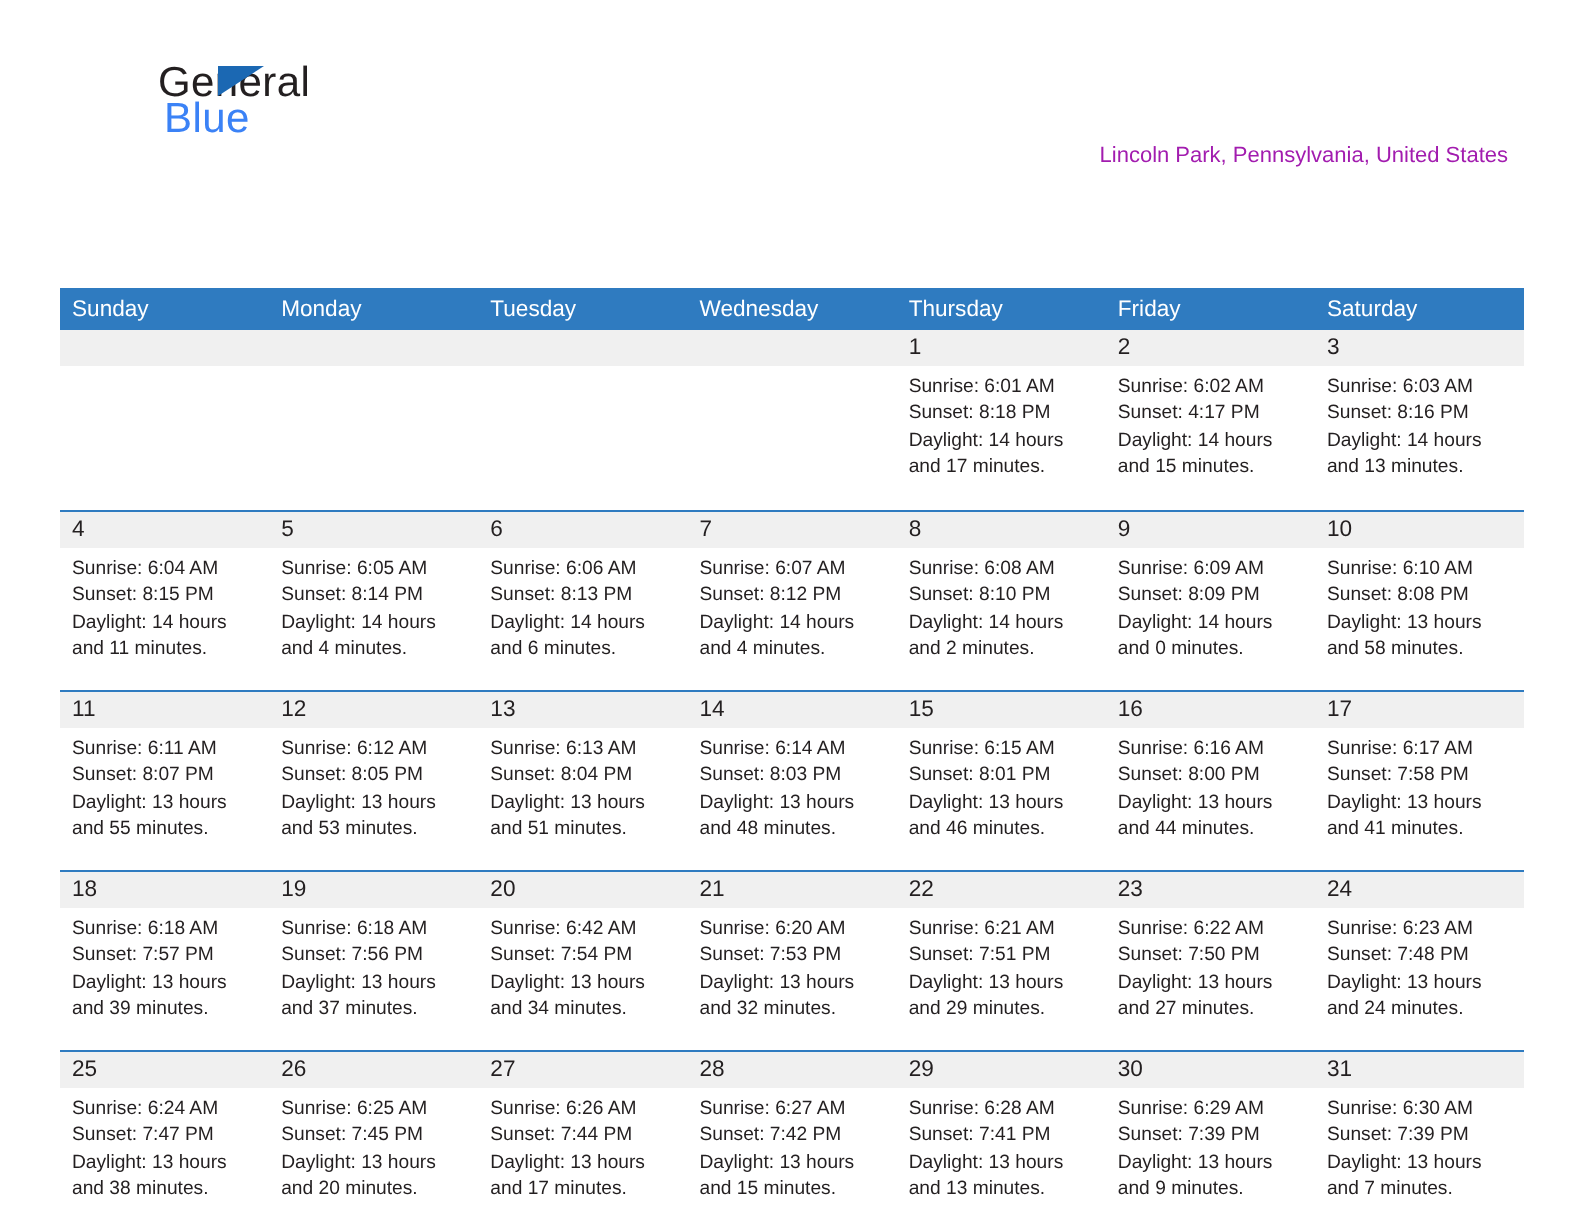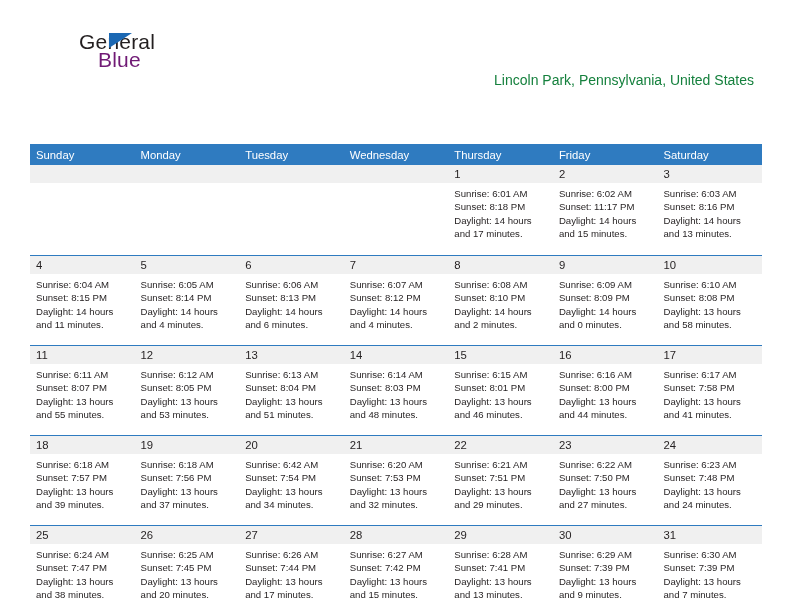--- a/index.html
+++ b/index.html
@@ -48,41 +48,41 @@
     position: absolute;
     left: 71px;
     top: 3px;
     width: 0;
     height: 0;
     border-left: 23px solid #1b68b3;
     border-bottom: 15px solid transparent;
   }
   .brand-blue {
     position: absolute;
-    left: 60px;
+    left: 44px;
     top: 18px;
     font-size: 21px;
-    color: #701a75;
+    color: #3b82f6;
     letter-spacing: .2px;
   }
   .title {
     position: absolute;
     right: 8px;
     top: 26px;
     font-size: 28px;
     font-weight: normal;
     color: #231f20;
     letter-spacing: .2px;
   }
   .subtitle {
     position: absolute;
     right: 8px;
     top: 72px;
-    font-size: 14px;
-    color: #15803d;
+    font-size: 11px;
+    color: #a21caf;
     text-align: center;
   }
 
   
   .calendar {
     position: absolute;
     left: 30px;
     top: 104px;
     width: 732px;
     margin-top: 40px;
@@ -220,21 +220,21 @@
               <div>Daylight: 14 hours</div>
               <div>and 17 minutes.</div>
             </div>
           </div>
           <div class="day">
             <div class="day-num-band">
               <span class="day-num">2</span>
             </div>
             <div class="day-info">
               <div>Sunrise: 6:02 AM</div>
-              <div>Sunset: 11:17 PM</div>
+              <div>Sunset: 4:17 PM</div>
               <div>Daylight: 14 hours</div>
               <div>and 15 minutes.</div>
             </div>
           </div>
           <div class="day">
             <div class="day-num-band">
               <span class="day-num">3</span>
             </div>
             <div class="day-info">
               <div>Sunrise: 6:03 AM</div>

